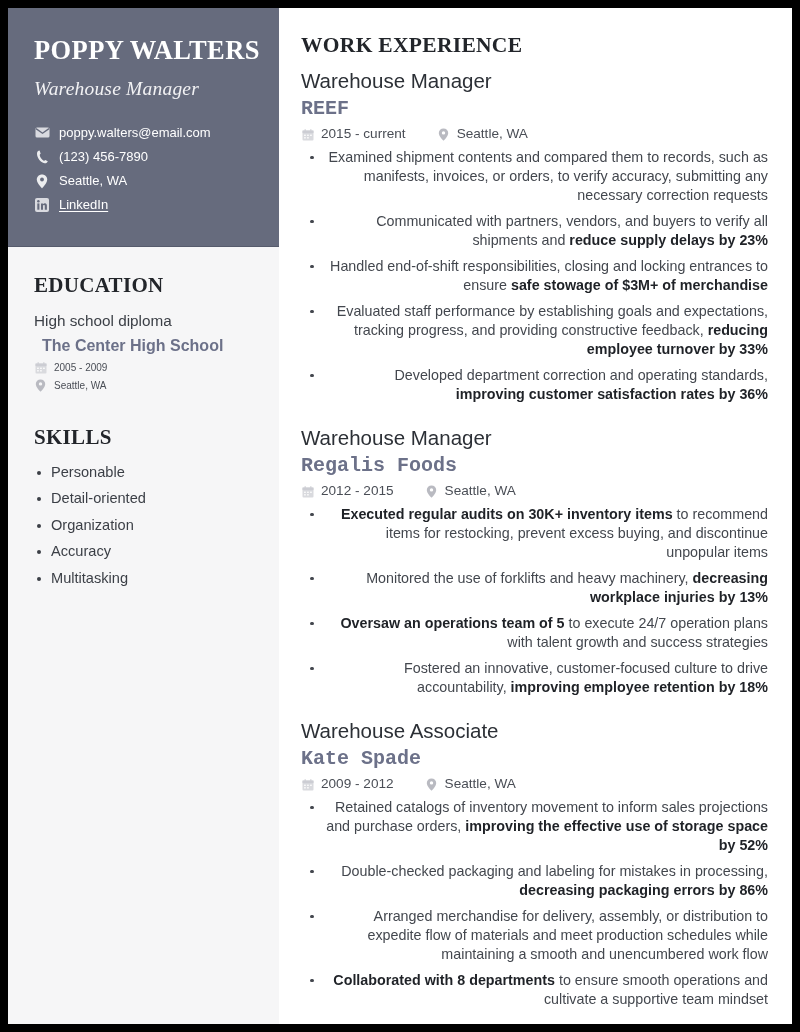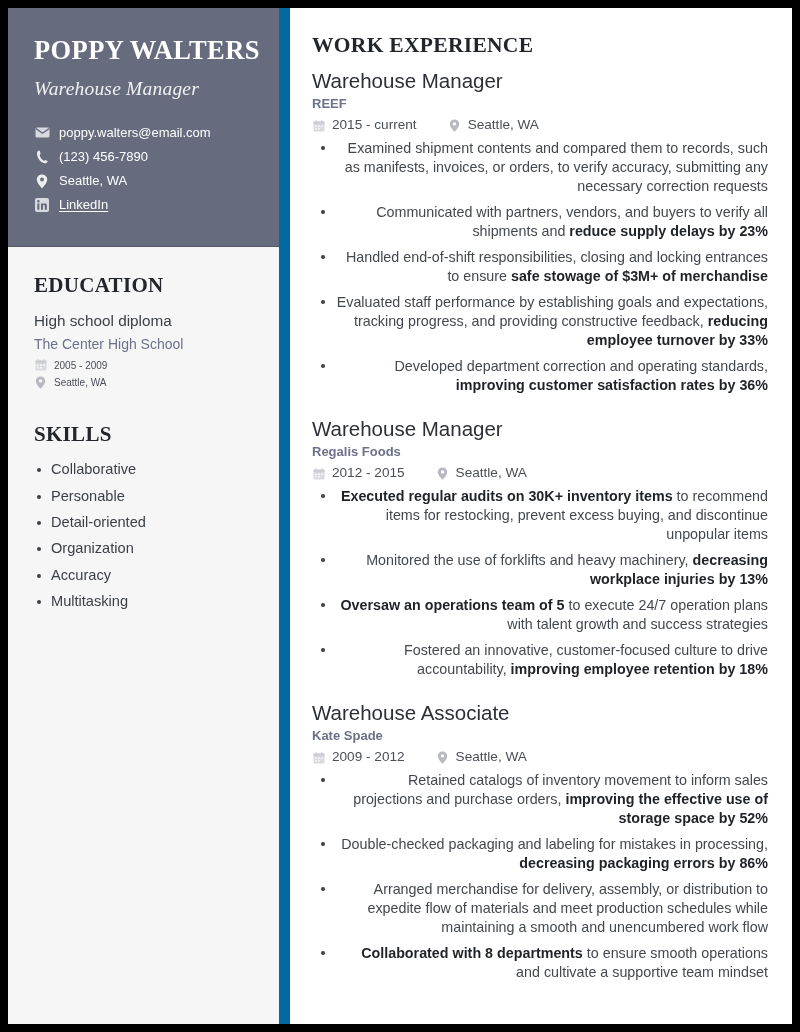--- a/index.html
+++ b/index.html
@@ -11,21 +11,20 @@
     font-family: "Liberation Sans", sans-serif;
   }
 
   .page {
     position: absolute;
     left: 8px; top: 8px;
     width: 784px; height: 1016px;
     background: #0369a1;
     display: flex;
     overflow: hidden;
-    gap: 11px;
   }
 
   
   .sidebar {
     width: 271px;
     flex: 0 0 271px;
     background: #f6f6f7;
     display: flex;
     flex-direction: column;
   }
@@ -94,25 +93,26 @@
     margin-bottom: 13px;
   }
 
   .edu-degree {
     font-size: 15.3px;
     color: #3b3f46;
     line-height: 1.35;
   }
 
   .edu-school {
-    font-size: 14px;
-    font-weight: normal;
+    font-size: 16px;
+    font-weight: bold;
     color: #6c7189;
     margin-top: 4px;
     line-height: 1.35;
+    margin-left: 8px;
   }
 
   .meta-row {
     display: flex;
     align-items: center;
     gap: 7px;
     font-size: 10px;
     color: #4a4e56;
     margin-top: 5px;
   }
@@ -162,25 +162,26 @@
 
   .job { margin-bottom: 21px; }
 
   .job-role {
     font-size: 20.5px;
     color: #2c3036;
     line-height: 1.22;
   }
 
   .job-company {
-    font-size: 13px;
+    font-size: 20px;
     font-weight: bold;
     color: #6c7189;
     margin-top: 3px;
     line-height: 1.3;
+    font-family: Liberation Mono, monospace;
   }
 
   .job-meta {
     display: flex;
     align-items: center;
     margin-top: 4px;
     font-size: 13.6px;
     color: #4a4e56;
   }
   .job-meta .seg {
@@ -306,21 +307,20 @@
                 <circle cx="5.5" cy="4.9" r="1.7" fill="#f6f6f7"></circle>
               </svg>
           </span>
           <span>Seattle, WA</span>
         </div>
       </section>
 
       <section class="skills-block">
         <h2 class="side-heading">SKILLS</h2>
         <ul class="skill-ul">
-          <li class="skill-li">Collaborative</li>
           <li class="skill-li">Personable</li>
           <li class="skill-li">Detail-oriented</li>
           <li class="skill-li">Organization</li>
           <li class="skill-li">Accuracy</li>
           <li class="skill-li">Multitasking</li>
         </ul>
       </section>
 
     </div>
   </aside>

